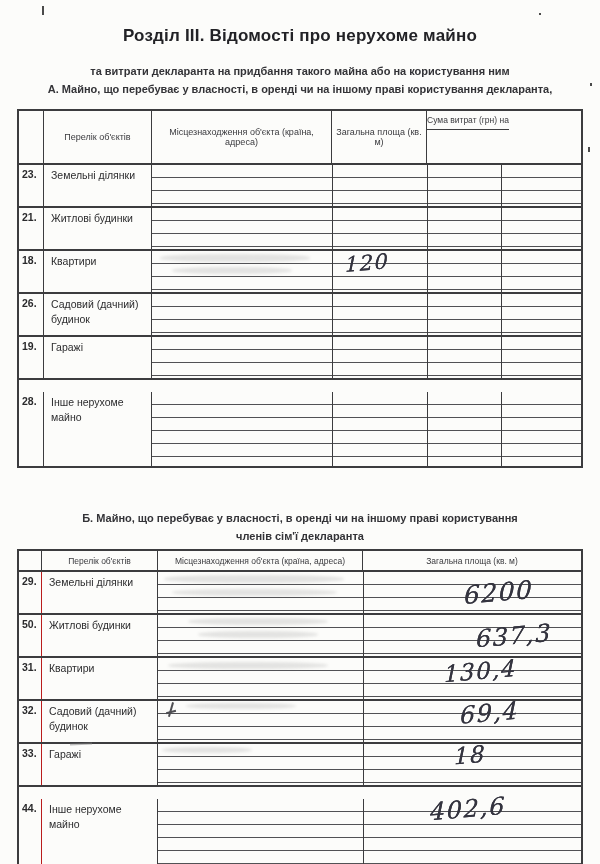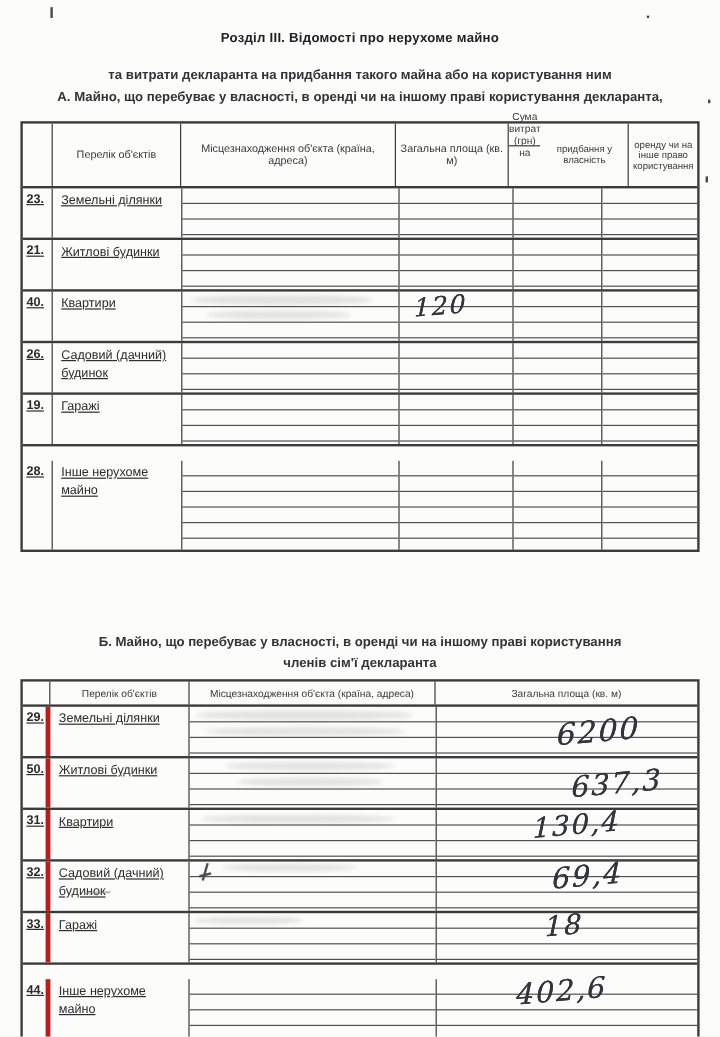--- a/index.html
+++ b/index.html
@@ -4,24 +4,24 @@
 <style>
   * { margin:0; padding:0; box-sizing:border-box; }
   html,body { background:#e8e8e6; }
   .page {
     position:relative; width:600px; height:864px; margin:0 auto;
     background:#fcfcfa; overflow:hidden;
     font-family:"Liberation Sans", sans-serif; color:#2e2e30;
   }
   .title {
     padding-top:26px; text-align:center;
-    font-size:11px; font-weight:bold; color:#222226; letter-spacing:.2px;
+    font-size:17px; font-weight:bold; color:#222226; letter-spacing:.2px;
   }
   .subheading { margin-top:17px; text-align:center; font-size:11px; font-weight:bold; color:#333337; line-height:1.6; }
-  .subheading.b { margin-top:67px; }
+  .subheading.b { margin-top:42px; }
 
   .sheet-table { margin:11px 0 0 17px; width:566px; border:2px solid #3c3c3e; background:#fcfcfa; }
 
   
   .thead { display:flex; border-bottom:2px solid #3c3c3e; text-align:center; color:#3a3a3e; }
   .thead .hc { display:flex; align-items:center; justify-content:center; padding:2px 4px; }
   .ta .thead { height:54px; font-size:9px; }
   .ta .h-num  { width:25px; border-right:1px solid #3c3c3e; }
   .ta .h-obj  { width:108px; border-right:1px solid #3c3c3e; }
   .ta .h-loc  { width:180px; border-right:1px solid #3c3c3e; }
@@ -32,25 +32,25 @@
   .ta .h-cost1 { width:74px; border-right:1px solid #3c3c3e; display:flex; align-items:center; justify-content:center; padding:1px 3px; }
   .ta .h-cost2 { flex:1; display:flex; align-items:center; justify-content:center; padding:1px 3px; }
 
   .tb .thead { height:21px; font-size:8.5px; }
   .tb .h-num  { width:23px; border-right:1px solid #3c3c3e; }
   .tb .h-obj  { width:116px; border-right:1px solid #3c3c3e; }
   .tb .h-loc  { width:205px; border-right:1px solid #3c3c3e; }
   .tb .h-area { flex:1; }
 
   
-  .row { display:flex; border-bottom:2px solid #3c3c3e;text-decoration:underline; }
+  .row { display:flex; border-bottom:2px solid #3c3c3e; }
   .row:last-child { border-bottom:none; }
   .r-num { font-weight:bold; font-size:10.5px; padding:3px 0 0 3px; color:#2a2a2c; }
   .ta .r-num { width:25px; border-right:1px solid #3c3c3e; }
-  .tb .r-num { width:23px; border-right:4px solid #b91c1c; }
+  .tb .r-num { width:23px; border-right:1px solid #b91c1c; }
   .r-label { font-size:10.5px; line-height:1.4; padding:3px 3px 0 7px; color:#2c2c2e; }
   .ta .r-label { width:108px; border-right:1px solid #3c3c3e; }
   .tb .r-label { width:116px; border-right:1px solid #3c3c3e; }
   .r-strips { flex:1; display:flex; }
   .scol { position:relative; }
   .scol + .scol { border-left:1px solid #3c3c3e; }
   .ta .s-loc { width:180px; } .ta .s-area { width:95px; } .ta .s-c1 { width:74px; } .ta .s-c2 { flex:1; }
   .tb .s-loc { width:205px; } .tb .s-area { flex:1; }
   .rline { height:13px; border-bottom:1px solid #515154; }
   .row.h3 { min-height:43px; }
@@ -91,24 +91,20 @@
   </div>
 
   <div class="sheet-table ta">
     <div class="thead">
       <div class="hc h-num"></div>
       <div class="hc h-obj">Перелік об'єктів</div>
       <div class="hc h-loc">Місцезнаходження об'єкта (країна, адреса)</div>
       <div class="hc h-area">Загальна площа (кв. м)</div>
       <div class="h-costs">
         <div class="h-costs-top">Сума витрат (грн) на</div>
-        <div class="h-costs-bottom">
-          <div class="h-cost1">придбання у власність</div>
-          <div class="h-cost2">оренду чи на інше право користування</div>
-        </div>
       </div>
     </div>
 
     <div class="row h3">
       <div class="r-num">23.</div>
       <div class="r-label">Земельні ділянки</div>
       <div class="r-strips">
         <div class="scol s-loc">
             <div class="rline"></div>
             <div class="rline"></div>
@@ -155,21 +151,21 @@
           </div>
         <div class="scol s-c2">
             <div class="rline"></div>
             <div class="rline"></div>
             <div class="rline"></div>
           </div>
       </div>
     </div>
 
     <div class="row h3">
-      <div class="r-num">40.</div>
+      <div class="r-num">18.</div>
       <div class="r-label">Квартири</div>
       <div class="r-strips">
         <div class="scol s-loc">
             <div class="rline"></div>
             <div class="rline"></div>
             <div class="rline"></div>
           <div class="smudge" style="left:8px; top:3px; width:150px; height:8px;"></div>
           <div class="smudge" style="left:20px; top:16px; width:120px; height:7px;"></div>
           </div>
         <div class="scol s-area">

